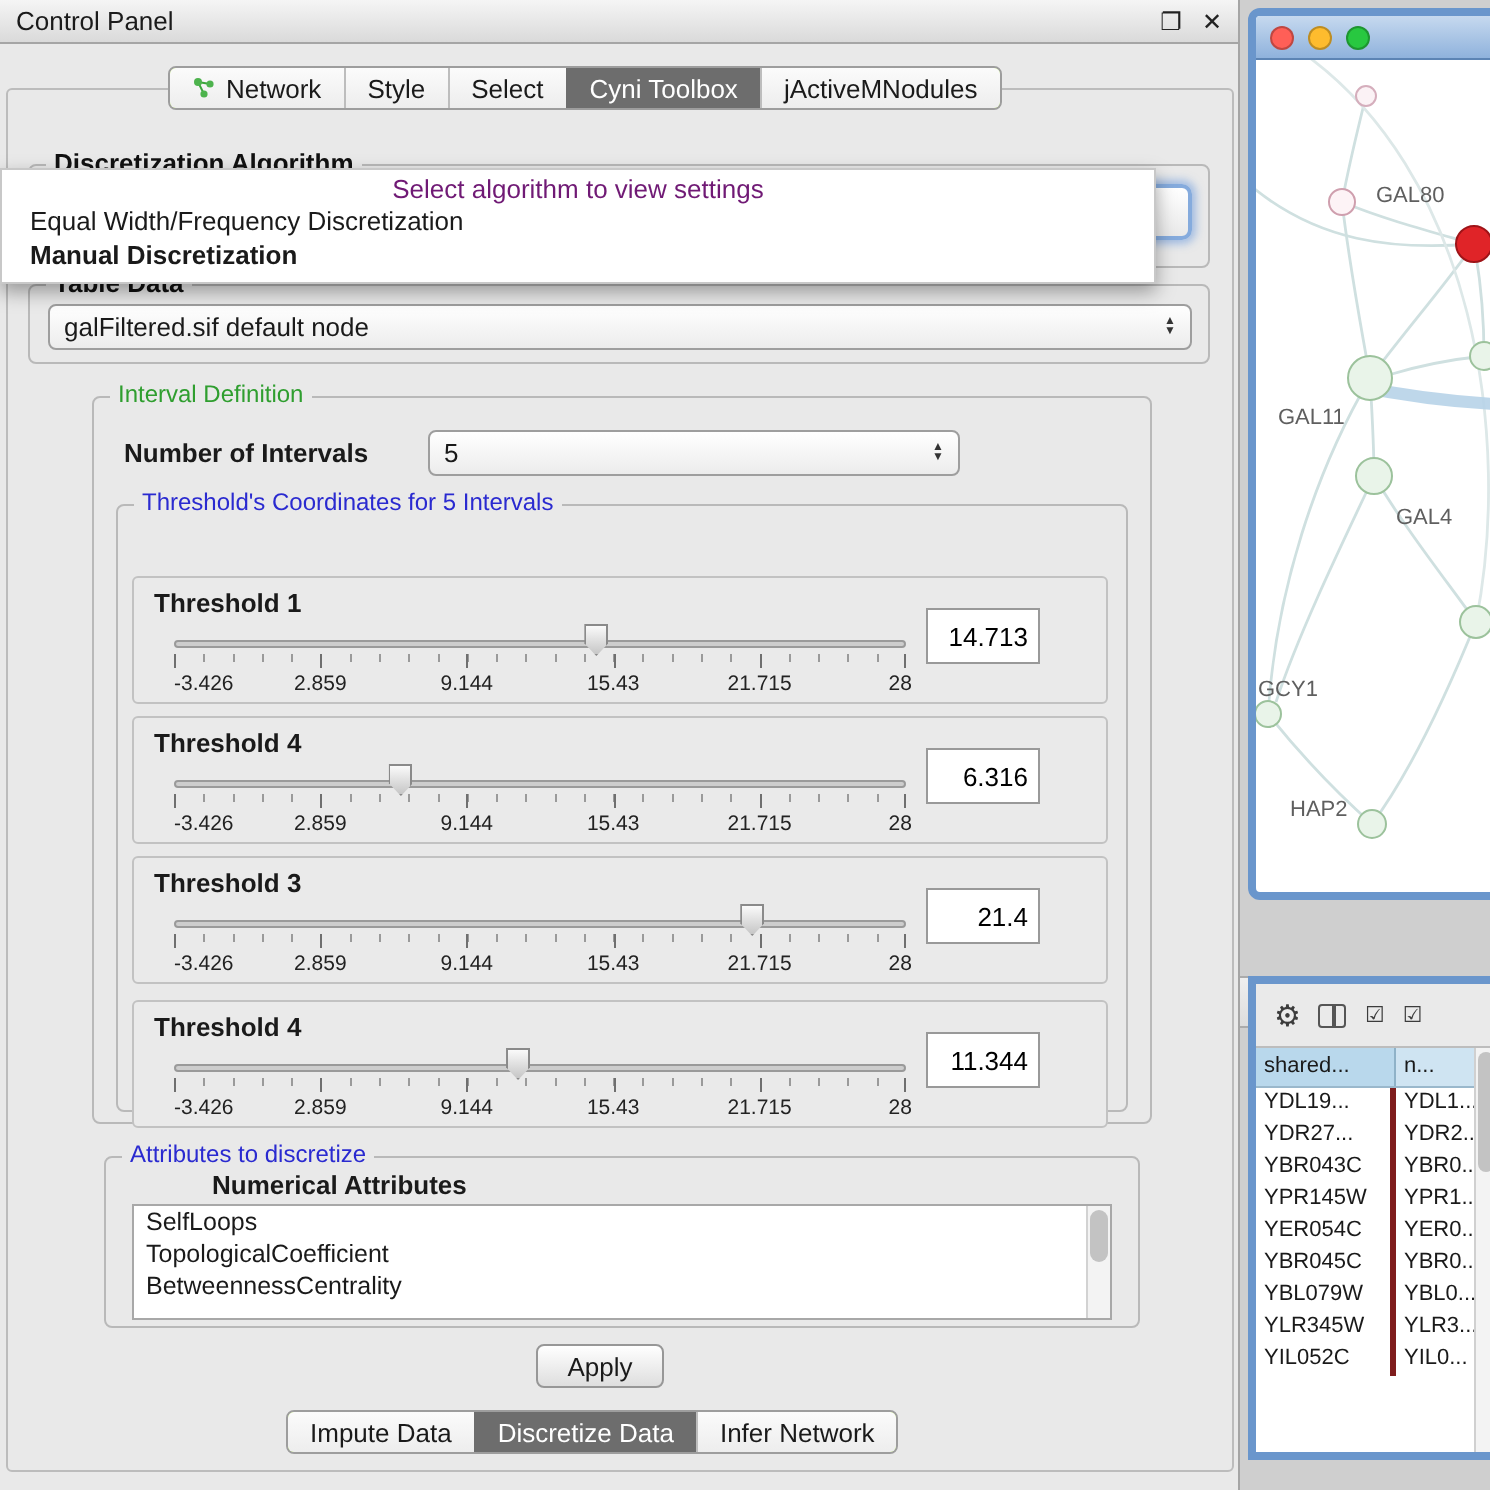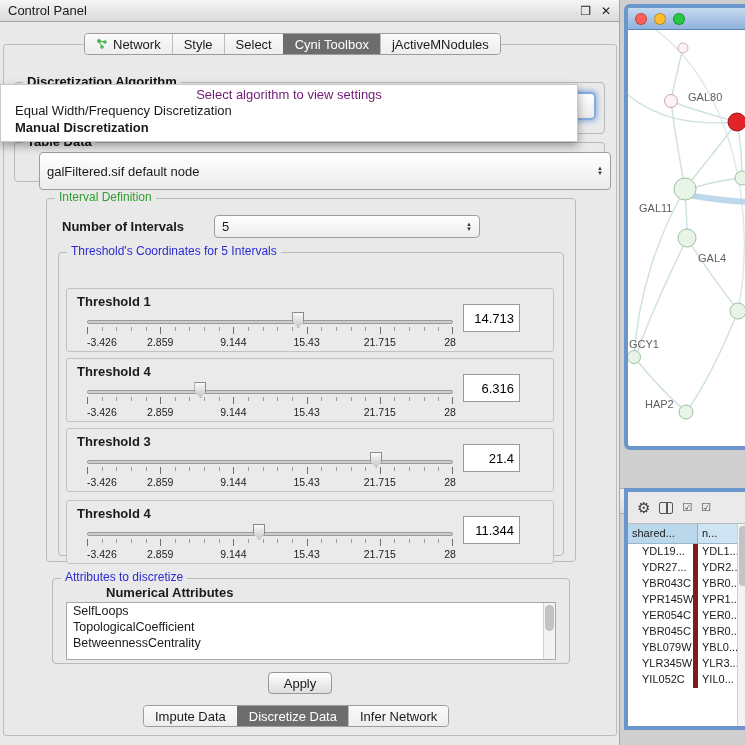--- a/index.html
+++ b/index.html
@@ -101,21 +101,21 @@
   .tabtoolbar { height:32px; background:#eaeaea; border-bottom:1px solid #bdbdbd;
     display:flex; align-items:center; gap:9px; padding:0 9px; color:#3c3c3c; }
   .gear { font-size:15px; }
   .colicon { width:14px; height:12px; border:1.5px solid #555; border-radius:2px; position:relative; display:inline-block; }
   .colicon::after { content:""; position:absolute; left:50%; top:0; bottom:0; width:1.5px; background:#555; }
   .cbicon { font-size:11px; }
   .thead { display:flex; height:20px; font-size:11px; border-bottom:1px solid #9ab8cc; }
   .th1 { width:70px; background:#b9d8ec; border-right:1px solid #8fb2c8; padding:3px 4px; overflow:hidden; white-space:nowrap; }
   .th2 { flex:1; background:#cfe4f2; padding:3px 4px; overflow:hidden; white-space:nowrap; }
   .trow { display:flex; height:16px; font-size:11px; }
-  .td1 { width:70px; padding:1px 14px; border-right:5px solid #7f1d1d; overflow:hidden; white-space:nowrap; }
+  .td1 { width:70px; padding:1px 4px; border-right:3px solid #7f1d1d; overflow:hidden; white-space:nowrap; }
   .td2 { flex:1; padding:1px 4px; overflow:hidden; white-space:nowrap; }
   .tbl-vsb { position:absolute; top:32px; right:0; bottom:0; width:11px; background:#f3f3f3; border-left:1px solid #d0d0d0; }
   .tbl-vsb .vthumb { position:absolute; left:1px; right:1px; top:2px; height:60px; border-radius:5px; background:#c3c3c3; }
 </style>
 </head>
 <body>
 
 <div class="stage">
 
   <div class="cp">
@@ -161,21 +161,21 @@
 
     <div class="popup">
       <div class="ph">Select algorithm to view settings</div>
       <div class="opt">Equal Width/Frequency Discretization</div>
       <div class="opt bold">Manual Discretization</div>
     </div>
 
     <div class="group" style="left:14px; top:142px; width:591px; height:40px;">
       <span class="gtitle black">Table Data</span>
     </div>
-    <div class="combo" style="left:39px; top:152px; width:572px; height:38px;">
+    <div class="combo" style="left:24px; top:152px; width:572px; height:23px;">
       <span>galFiltered.sif default node</span>
       <span class="spin">
           <span>▲</span>
           <span>▼</span>
         </span>
     </div>
 
     <div class="group" style="left:46px; top:198px; width:530px; height:364px;">
       <span class="gtitle green">Interval Definition</span>
     </div>

